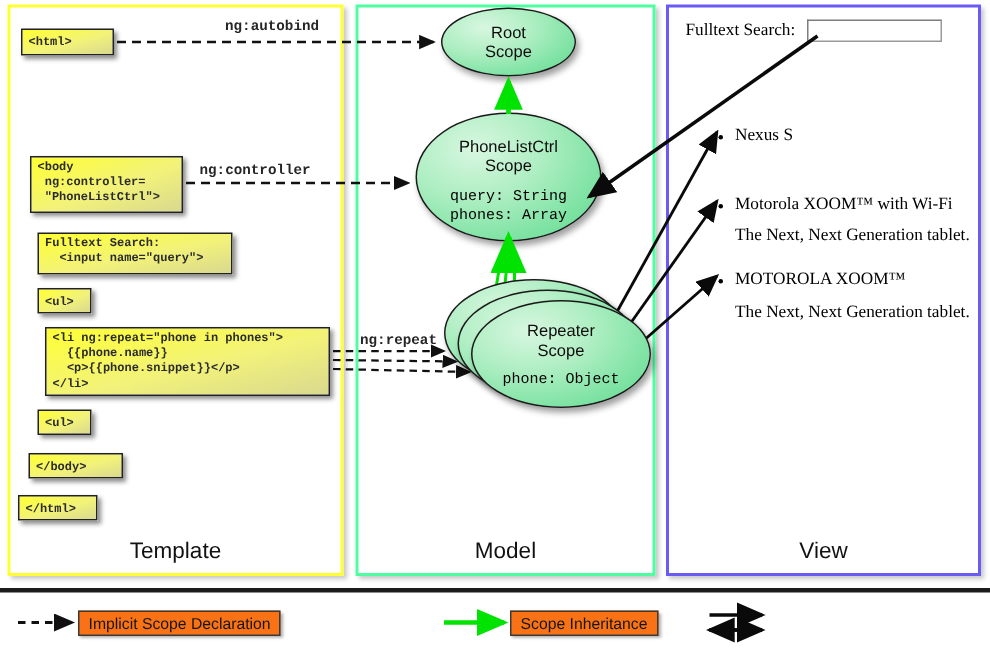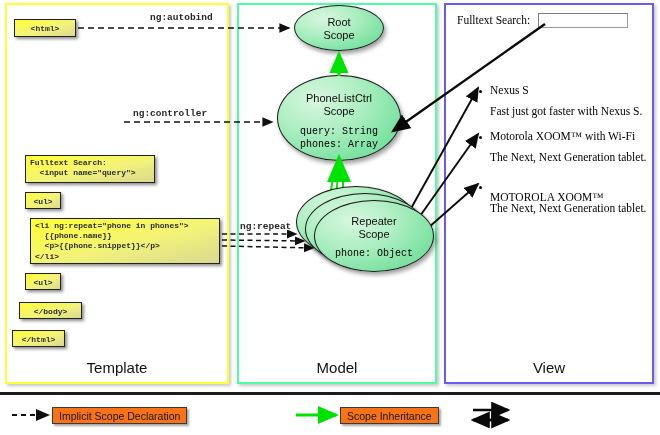--- a/index.html
+++ b/index.html
@@ -50,21 +50,21 @@
     background: linear-gradient(to bottom right, #ffff33 0%, #f2f27a 55%, #d9d98f 100%);
     box-shadow: 2px 2px 3px rgba(0,0,0,0.45);
     font-family: "Liberation Mono", monospace;
     font-size: 8px;
     color: #2b2b2b;
     line-height: 1.28;
     padding: 2px 4px;
     white-space: pre;
     font-weight: bold;
   }
-  .codebox.center { text-align: center; }
+  .codebox.center { text-align: left; }
 
   
   .ellipse {
     position: absolute;
     border-radius: 50%;
     border: 1.4px solid #1a1a1a;
     background: radial-gradient(ellipse at 32% 28%, #d8f7e0 0%, #aeeec2 38%, #7fe3a4 72%, #5fd990 100%);
     box-shadow: 2px 3px 4px rgba(0,0,0,0.38);
     box-sizing: border-box;
   }
@@ -159,20 +159,23 @@
   </div>
   <div class="panel" id="panel-model">
     <div class="panel-label">Model</div>
   </div>
   <div class="panel" id="panel-view">
     <div class="panel-label">View</div>
   </div>
 
   <div class="codebox center" style="left:14px; top:19px; width:62px; height:18px; line-height:14px;">&lt;html&gt;</div>
 
+  <div class="codebox" style="left:20px; top:104px; width:102px; height:38px;">&lt;body
+ ng:controller=
+ "PhoneListCtrl"&gt;</div>
 
   <div class="codebox" style="left:25px; top:155px; width:130px; height:28px;">Fulltext Search:
   &lt;input name="query"&gt;</div>
 
   <div class="codebox center" style="left:25px; top:192px; width:36px; height:17px; line-height:13px;">&lt;ul&gt;</div>
 
   <div class="codebox" style="left:30px; top:218px; width:190px; height:46px;">&lt;li ng:repeat="phone in phones"&gt;
   {{phone.name}}
   &lt;p&gt;{{phone.snippet}}&lt;/p&gt;
 &lt;/li&gt;</div>
@@ -205,28 +208,27 @@
 
   <div class="conn-label" style="left:150px; top:12px;">ng:autobind</div>
   <div class="conn-label" style="left:133px; top:108px;">ng:controller</div>
   <div class="conn-label" style="left:240px; top:221px;">ng:repeat</div>
 
   <div class="view-row" style="left:457px; top:14px;">Fulltext Search:</div>
   <input id="view-input" type="text" value="" placeholder="" style="">
 
   <div class="bullet" style="left:479px; top:90px;"></div>
   <div class="view-row" style="left:490px; top:84px;">Nexus S</div>
-  <div class="view-row" style="left:490px; top:105px;">Fast just got faster with Nexus S.</div>
 
   <div class="bullet" style="left:479px; top:136px;"></div>
   <div class="view-row" style="left:490px; top:130px;">Motorola XOOM™  with Wi-Fi</div>
   <div class="view-row" style="left:490px; top:151px;">The Next, Next Generation tablet.</div>
 
   <div class="bullet" style="left:479px; top:186px;"></div>
-  <div class="view-row" style="left:490px; top:180px;margin-top:11px;">MOTOROLA XOOM™</div>
+  <div class="view-row" style="left:490px; top:180px;">MOTOROLA XOOM™</div>
   <div class="view-row" style="left:490px; top:202px;">The Next, Next Generation tablet.</div>
 
   <svg class="overlay">
     <defs>
       <marker id="arrow-black" markerWidth="7" markerHeight="7" refX="6" refY="3" orient="auto">
         <path d="M0,0 L7,3 L0,6 z" fill="#101010"></path>
       </marker>
       <marker id="arrow-green" markerWidth="7" markerHeight="7" refX="6" refY="3" orient="auto">
         <path d="M0,0 L7,3 L0,6 z" fill="#00e300"></path>
       </marker>

